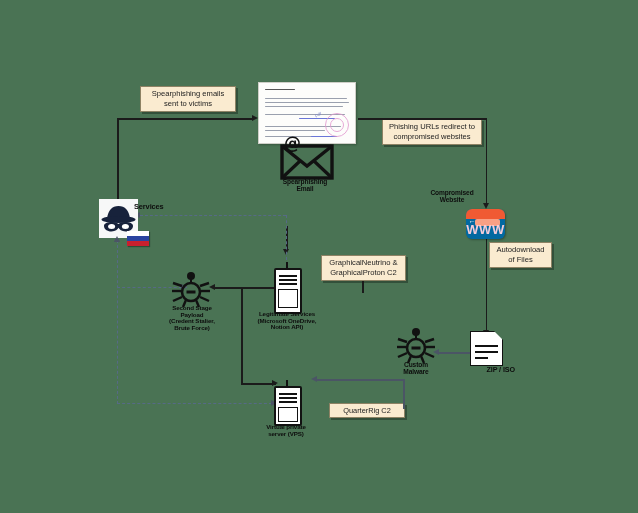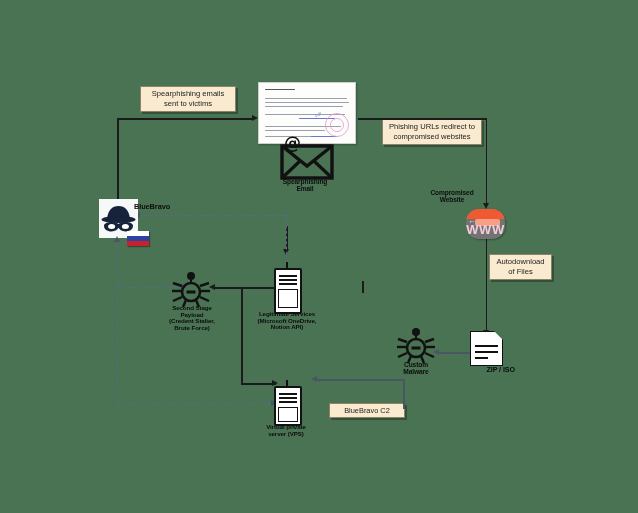--- a/index.html
+++ b/index.html
@@ -77,21 +77,21 @@
 
   
   .hackbox{position:absolute;background:#f7f8f8;}
   .flag{position:absolute;width:22px;height:15px;
     box-shadow:1px 1px 1px rgba(0,0,0,.35);overflow:hidden;}
   .flag i{display:block;height:33.34%;}
   .f1{background:#ffffff;} .f2{background:#2a44a0;} .f3{background:#c8202e;}
 
   
   .browser{
-    position:absolute;background:#737373;border-radius:13px;
+    position:absolute;background:#0369a1;border-radius:6px;
     box-shadow:1px 1px 2px rgba(0,0,0,.3);overflow:hidden;
   }
   .browser .bar{height:34%;background:#f05a33;position:relative;}
   .browser .urlbar{position:absolute;left:22%;top:34%;height:22%;width:66%;background:#f8a085;border-radius:2px;}
   .browser .back{position:absolute;left:7%;top:26%;color:#fff;font-size:7px;line-height:1;}
   .browser .www{
     position:absolute;left:0;right:0;top:36%;bottom:0;
     display:flex;align-items:center;justify-content:center;
     color:#f3ccd9;font-size:13px;font-weight:bold;letter-spacing:.5px;
   }
@@ -114,25 +114,27 @@
 <body>
 
 <div id="canvas">
 
   <div class="callout" style="left:140px;top:86px;width:96px;height:26px;">Spearphishing emails
 sent to victims</div>
 
   <div class="callout" style="left:382px;top:86px;width:100px;height:26px;margin-top:33px;">Phishing URLs redirect to
 compromised websites</div>
 
-  <div class="callout" style="left:489px;top:242px;width:63px;height:26px;margin-top:12px;">Autodownload
+  <div class="callout" style="left:489px;top:242px;width:63px;height:26px;">Autodownload
 of Files</div>
 
-
-  <div class="callout" style="left:329px;top:403px;width:76px;height:15px;font-size:7.4px;">BlueBravo C2</div>
+  <div class="callout" style="left:321px;top:255px;width:85px;height:26px;">GraphicalNeutrino &amp;
+GraphicalProton C2</div>
+
+  <div class="callout" style="left:329px;top:403px;width:76px;height:15px;font-size:7.4px;">QuarterRig C2</div>
 
   <div class="ln lnv" style="left:117px;top:118px;height:84px;"></div>
   <div class="ln lnh" style="left:117px;top:118px;width:136px;"></div>
   <div class="arw arw-r" style="left:252px;top:114.5px;"></div>
 
   <div class="ln lnh" style="left:358px;top:118px;width:129px;"></div>
   <div class="ln lnv" style="left:485.5px;top:118px;height:86px;"></div>
   <div class="arw arw-d" style="left:482.8px;top:203px;"></div>
 
   <div class="ln lnv" style="left:485.5px;top:238px;height:93px;"></div>
@@ -198,21 +200,21 @@
 
   <div class="hackbox" style="left:99px;top:199px;width:39px;height:39px;">
     <svg width="39" height="39" viewBox="0 0 39 39">
       <path d="M8,20 C9,11 13,7 19.5,7 C26,7 30,11 31,20 Z" fill="#17223b"></path>
       <ellipse cx="19.5" cy="20.5" rx="17" ry="3.6" fill="#17223b"></ellipse>
       <path d="M5,27 C5,24.5 8,23 13,23 C16.5,23 18.2,24.2 19.5,25 C20.8,24.2 22.5,23 26,23 C31,23 34,24.5 34,27 C34,30 31,32.5 26.5,32.5 C22.5,32.5 20.5,30.5 19.5,28.8 C18.5,30.5 16.5,32.5 12.5,32.5 C8,32.5 5,30 5,27 Z" fill="#17223b"></path>
       <ellipse cx="12.6" cy="27.4" rx="3.5" ry="2.5" fill="#ffffff"></ellipse>
       <ellipse cx="26.4" cy="27.4" rx="3.5" ry="2.5" fill="#ffffff"></ellipse>
     </svg>
   </div>
-  <div class="cap" style="left:134px;top:203px;width:50px;text-align:left;font-size:7.4px;">BlueBravo</div>
+  <div class="cap" style="left:134px;top:203px;width:50px;text-align:left;font-size:7.4px;">Services</div>
   <div class="flag" style="left:127px;top:231px;">
     <i class="f1"></i>
       <i class="f2"></i>
       <i class="f3"></i>
   </div>
   <div class="arw arw-u bl" style="left:114.2px;top:236px;"></div>
 
   <div class="browser" style="left:466px;top:209px;width:39px;height:30px;">
     <div class="bar"></div>
     <div class="back">←</div>

